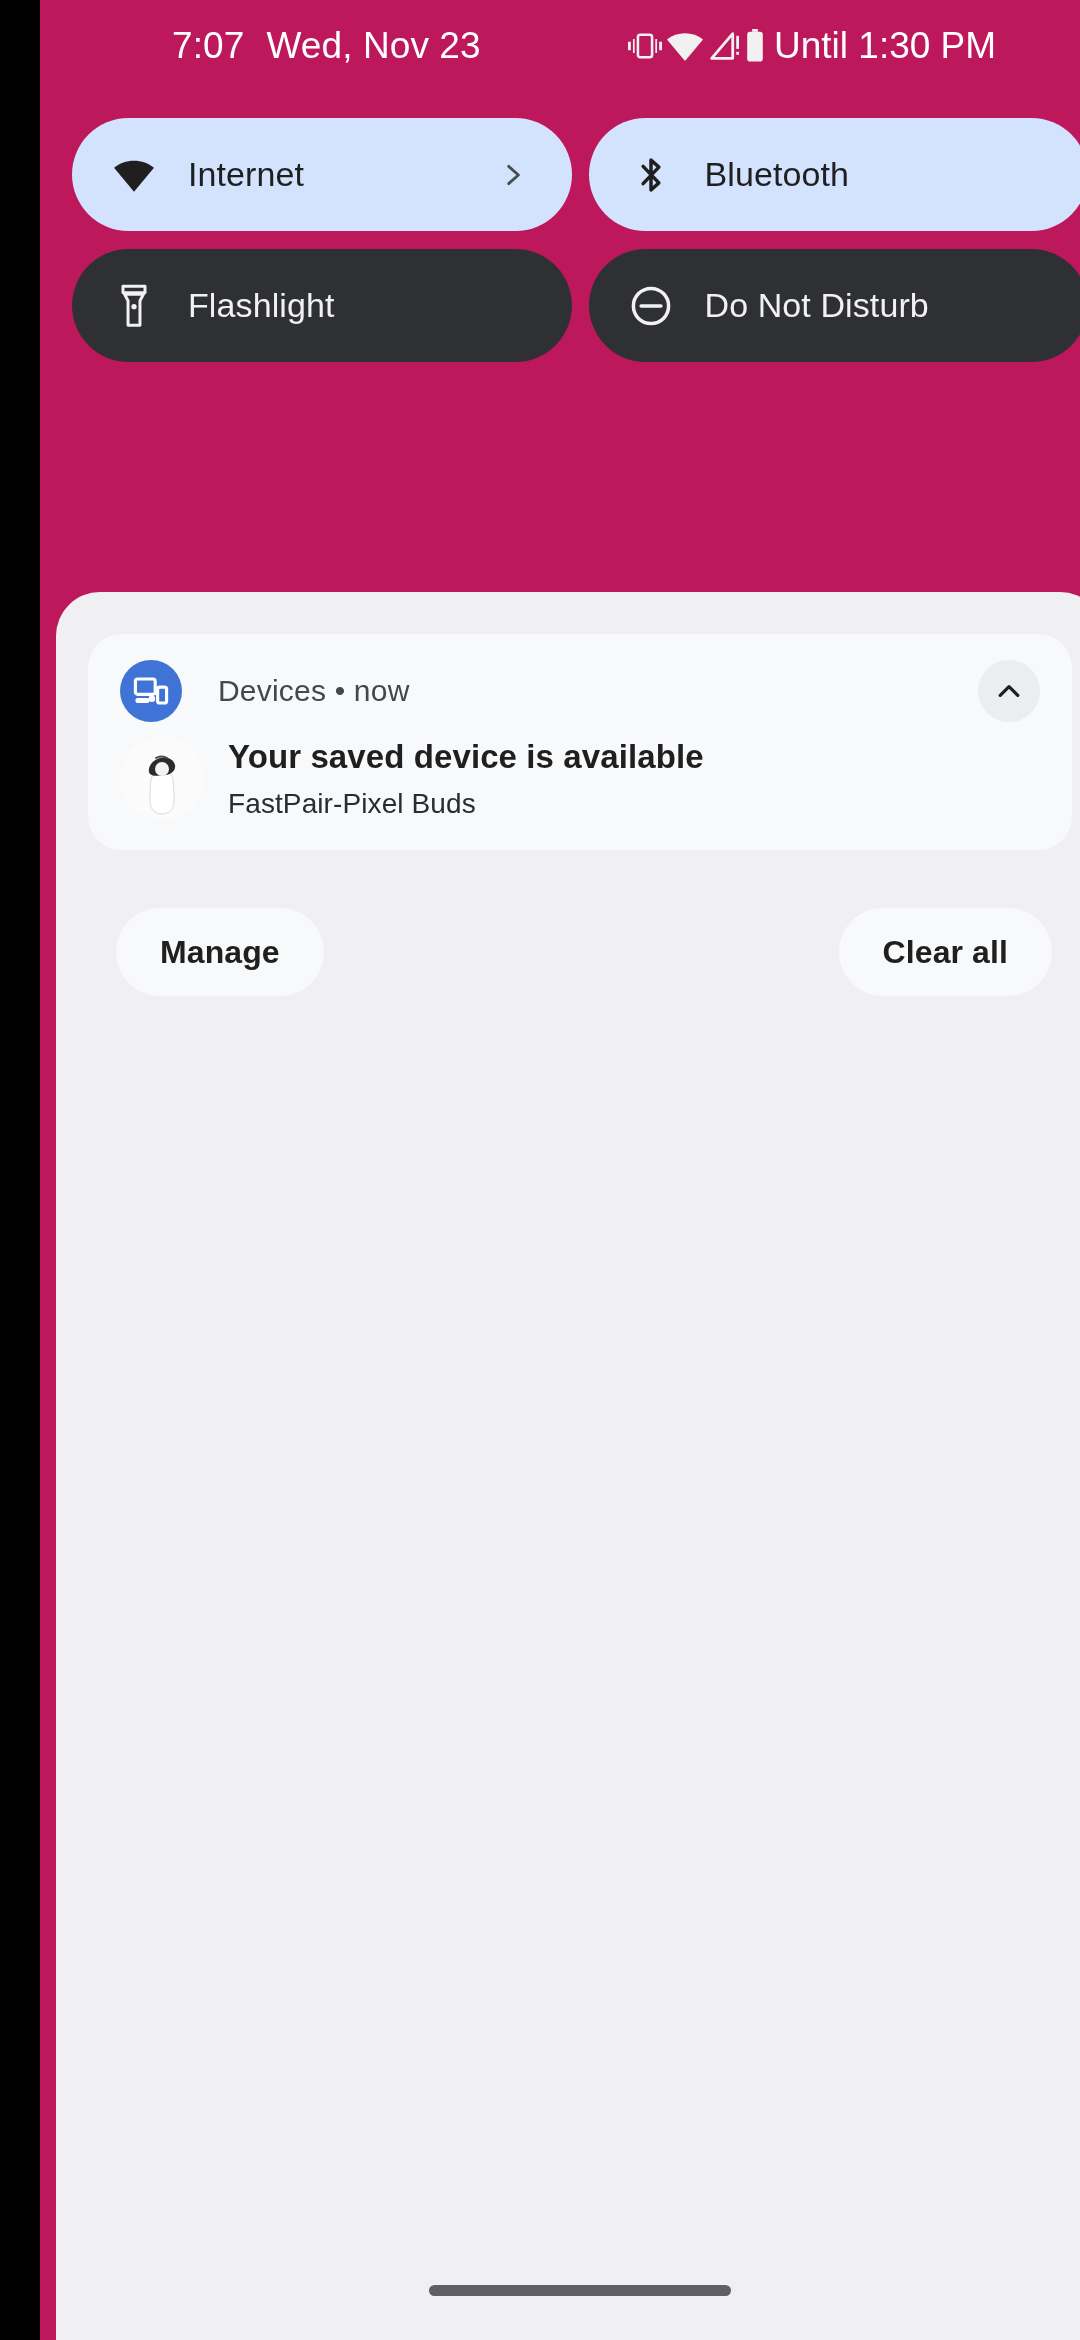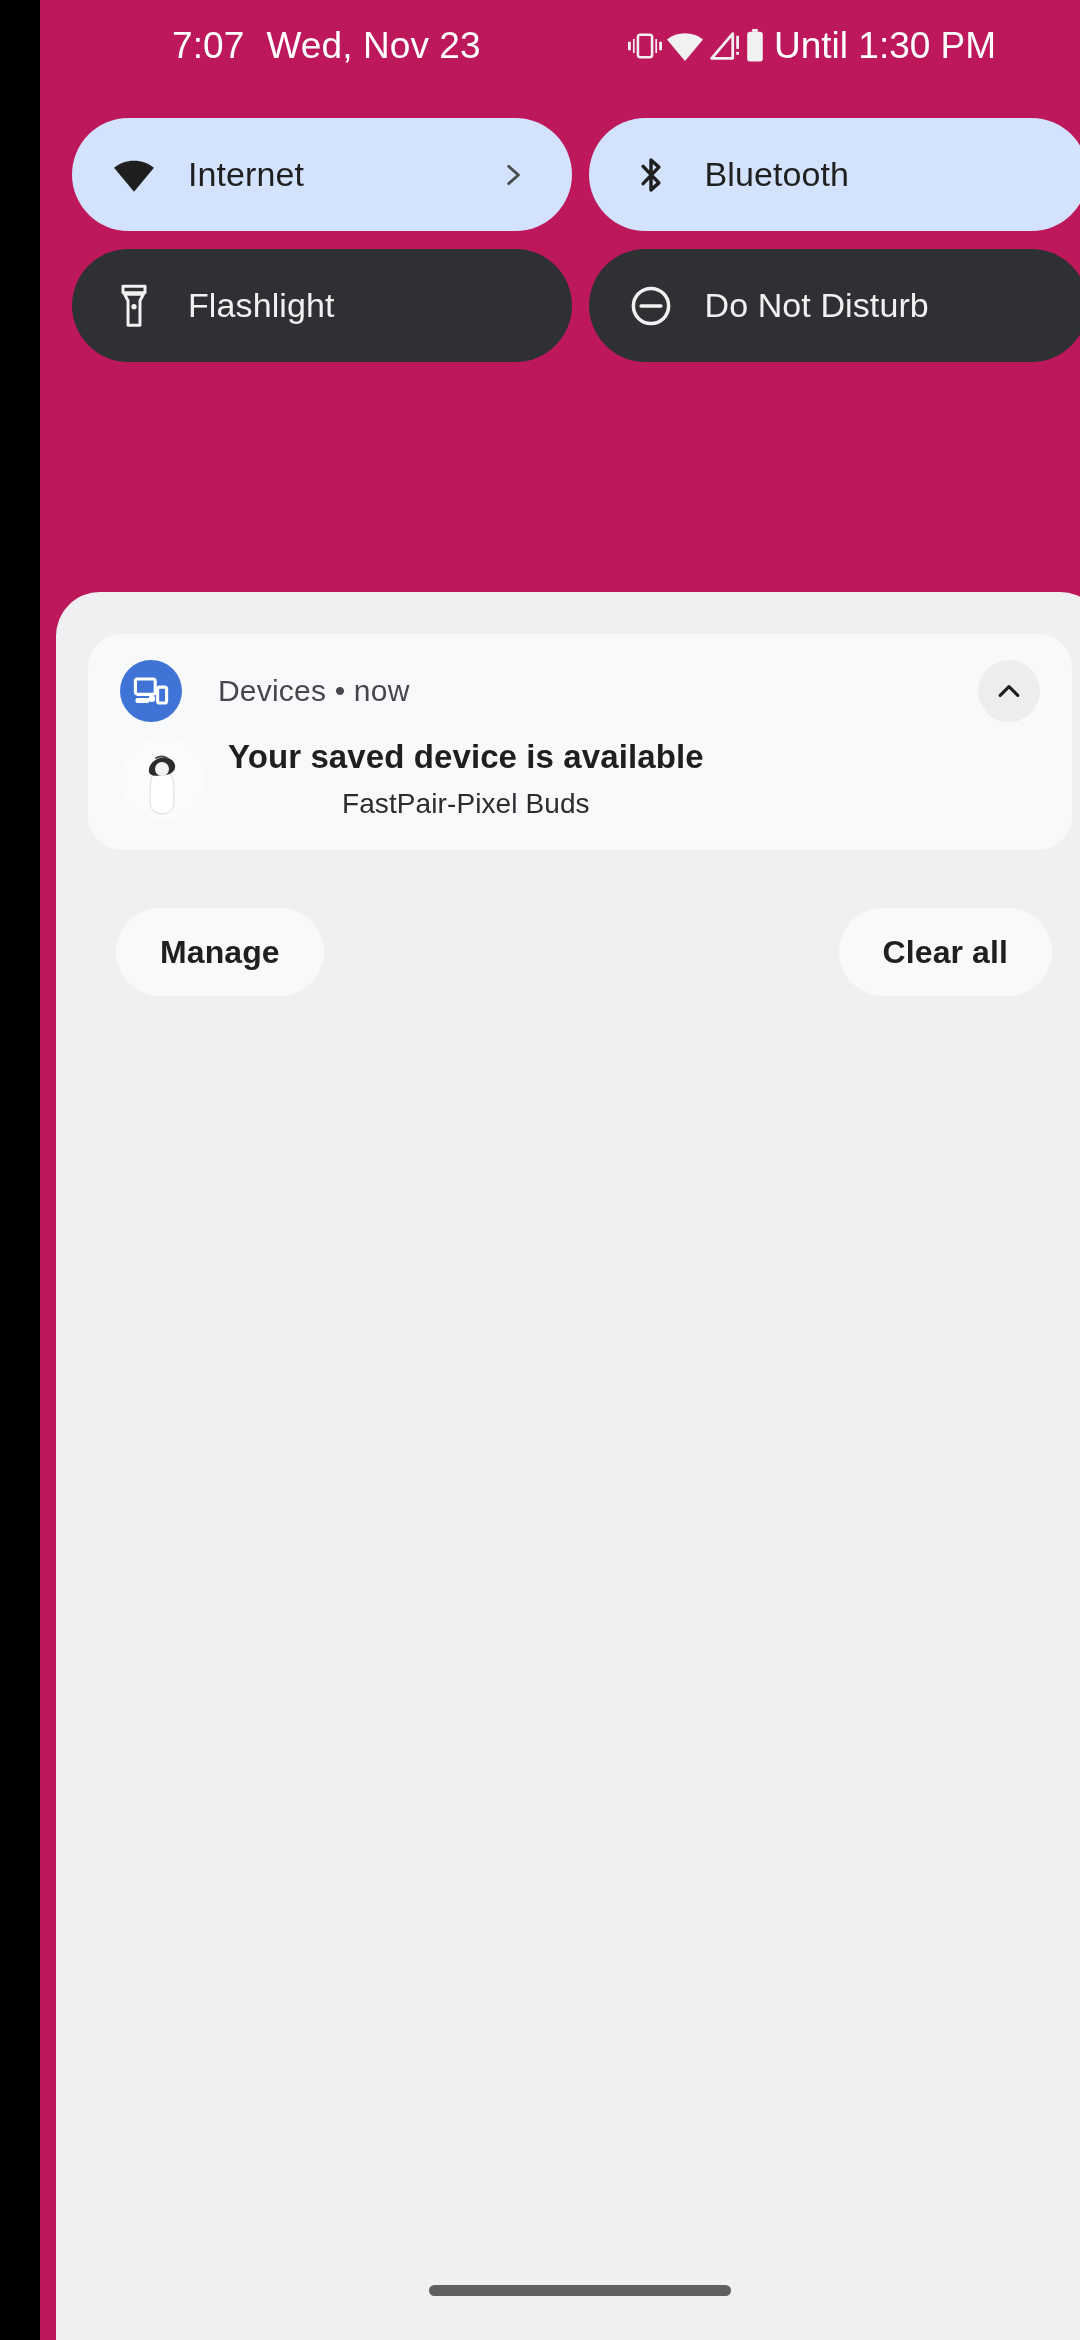--- a/index.html
+++ b/index.html
@@ -85,21 +85,21 @@
     font-size:30px; color:#45474a; letter-spacing:0.2px;
   }
   .collapse-btn {
     position:absolute; right:0; top:0;
     width:62px; height:62px; border-radius:50%;
     background:#ebedef;
     display:flex; align-items:center; justify-content:center;
   }
   .notif-body {
     position:absolute; top:100px; left:32px; right:32px;
-    display:flex; align-items:flex-start;text-align:center;
+    display:flex; align-items:flex-start;
   }
   .device-thumb {
     width:84px; height:84px; border-radius:50%;
     background:#fbfbfb;
     flex:0 0 84px; position:relative; overflow:hidden;
     margin-top:2px;
   }
   .notif-text { margin-left:24px; padding-top:2px; }
   .notif-title {
     font-size:33px; font-weight:bold; color:#1f1f1f;

